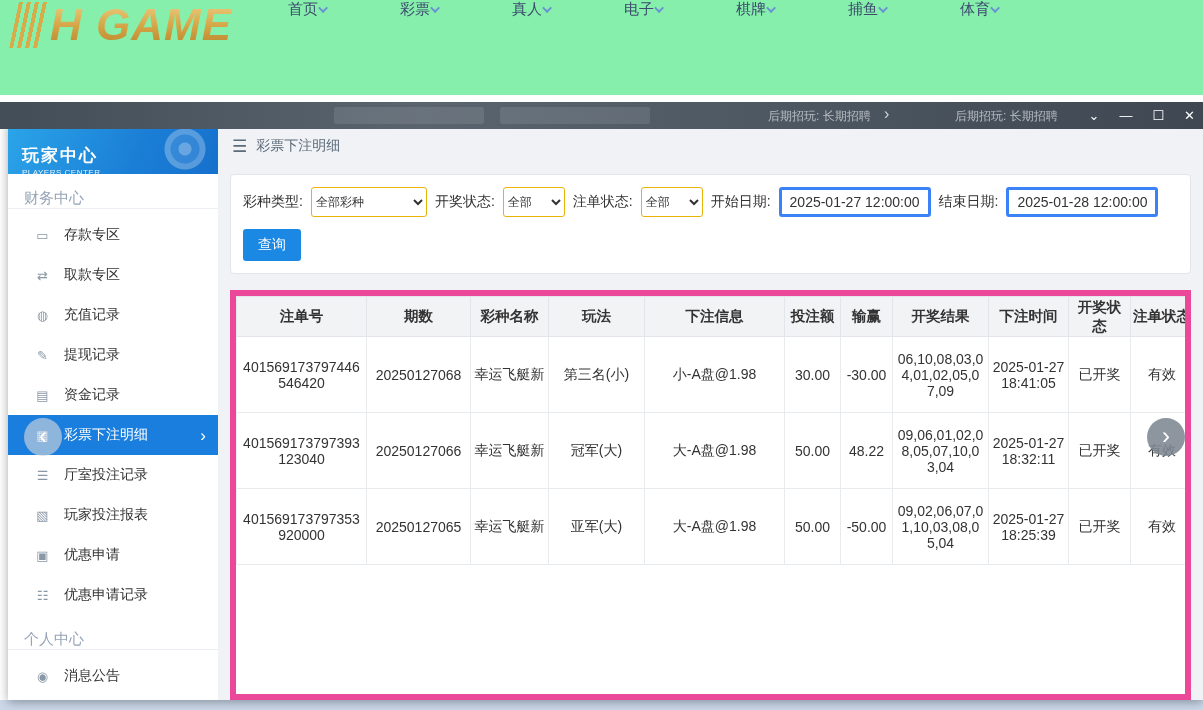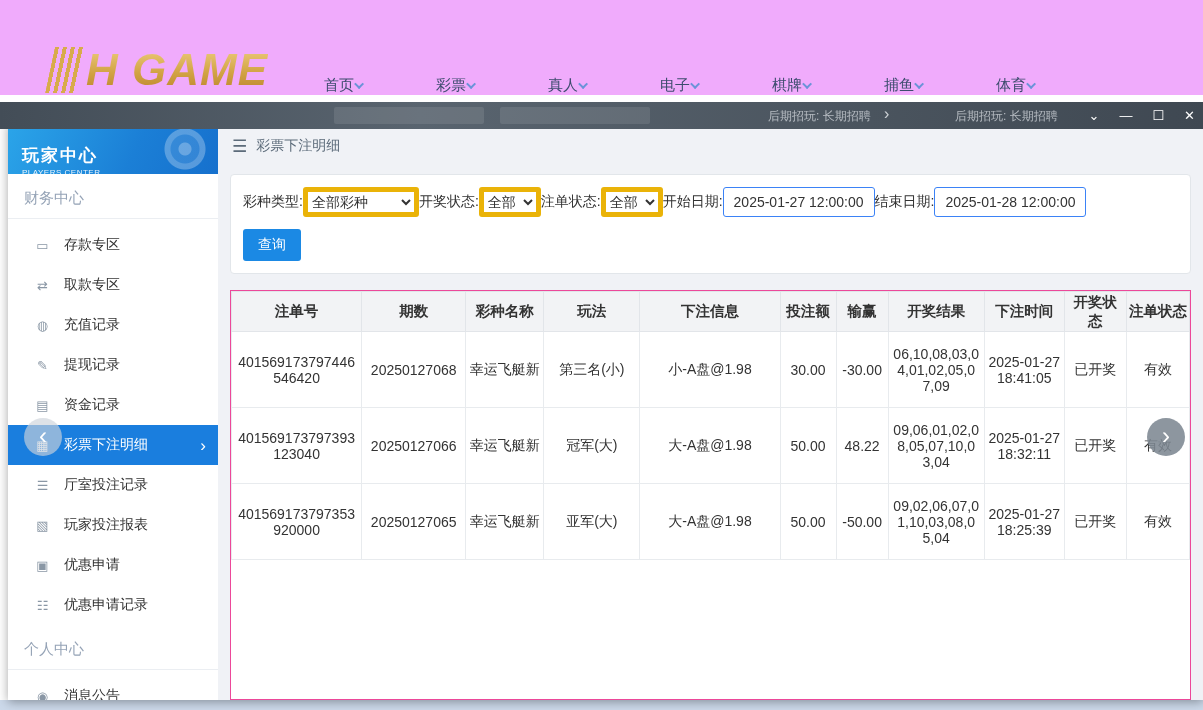--- a/index.html
+++ b/index.html
@@ -1,20 +1,20 @@
 <!DOCTYPE html>
 <html><head>
 <meta charset="utf-8">
 <style>
   * { margin:0; padding:0; box-sizing:border-box; }
   html,body { width:1203px; height:710px; overflow:hidden; }
   body { font-family:"Liberation Sans","DejaVu Sans",sans-serif; background:#fff; position:relative; }
 
   
-  .site-header { position:absolute; top:0; left:0; width:1203px; height:95px; background:#f0abfc; display:flex; align-items:flex-end; z-index:3;padding-left:36px; }
+  .site-header { position:absolute; top:0; left:0; width:1203px; height:95px; background:#86efac; display:flex; align-items:flex-start; z-index:3; }
   .logo { display:flex; align-items:center; margin-left:14px; cursor:pointer; }
   .logo-bars { width:30px; height:46px; margin-right:6px; transform:skewX(-12deg);
     background:repeating-linear-gradient(90deg,#d8ab4a 0 4px,transparent 4px 8px); }
   .logo-text { font-size:44px; font-weight:bold; font-style:italic; letter-spacing:1px;
     background:linear-gradient(180deg,#efd083 0%,#d2a344 55%,#b9822a 100%);
     -webkit-background-clip:text; background-clip:text; color:transparent; }
   .main-nav { display:flex; margin-left:56px; gap:72px; align-items:center; }
   .nav-item { display:flex; align-items:center; gap:3px; font-size:15px; color:#3d4c6e; cursor:pointer; white-space:nowrap; }
   .chev { width:7px; height:7px; border-left:2px solid #6b93d8; border-bottom:2px solid #6b93d8; transform:rotate(-45deg) translateY(-2px); display:inline-block; }
 
@@ -32,42 +32,42 @@
     box-shadow:0 2px 10px rgba(0,0,0,.35); display:flex; z-index:2; overflow:hidden; }
 
   
   .sidebar { width:210px; background:#fff; height:100%; overflow:hidden; flex:0 0 210px; }
   .side-head { height:52px; background:linear-gradient(115deg,#2ba5e9 0%,#1b7fd6 60%,#1670cd 100%);
     color:#fff; padding:22px 14px; position:relative; overflow:hidden; }
   .side-head::after { content:""; position:absolute; right:10px; top:4px; width:46px; height:46px; border-radius:50%;
     background:radial-gradient(circle at 50% 50%, rgba(255,255,255,.35) 0 6px, rgba(255,255,255,.12) 7px 14px, rgba(255,255,255,.28) 15px 20px, transparent 21px); }
   .side-title { font-size:17px; font-weight:bold; letter-spacing:2px; }
   .side-sub { font-size:8px; opacity:.9; letter-spacing:.5px; margin-top:1px; }
-  .side-heading { font-size:15px; color:#95a3b6; padding:15px 16px 10px; border-bottom:1px solid #ebeef2; margin-bottom:6px; }
+  .side-heading { font-size:15px; color:#95a3b6; padding:15px 16px 0; border-bottom:1px solid #ebeef2; margin-bottom:6px; }
   .side-item { height:40px; display:flex; align-items:center; padding:0 12px 0 26px; font-size:14px; color:#333; cursor:pointer; }
   .side-icon { width:17px; margin-right:13px; color:#8a97a5; font-size:13px; text-align:center; flex:0 0 17px; }
   .side-item.active { background:#1a7ede; color:#fff; }
   .side-item.active .side-icon { color:#fff; }
   .side-arrow { margin-left:auto; font-size:17px; line-height:1; }
 
   
   .main { flex:1; display:flex; flex-direction:column; overflow:hidden; background:#f0f2f6; }
   .main-topbar { height:48px; flex:0 0 48px; display:flex; align-items:center; padding:0 14px; color:#5c6b7a; }
   .hamburger { font-size:17px; margin-right:9px; color:#5c6b7a; cursor:pointer; }
   .page-title { font-size:14px; color:#5c6b7a; }
 
   .filter-panel { margin:4px 12px 0; background:#fff; border:1px solid #e2e6ea; border-radius:4px; padding:12px 10px 12px 12px; }
-  .filter-row { display:flex; align-items:center; flex-wrap:nowrap; }
+  .filter-row { display:flex; align-items:center; flex-wrap:nowrap; gap:8px; }
   .f-label { font-size:14px; color:#333; white-space:nowrap; }
-  .f-select { height:30px; border:5px solid #eab308; border-radius:3px; background:#fff; font-size:14px; color:#333; font-family:inherit; }
+  .f-select { height:30px; border:1px solid #eab308; border-radius:3px; background:#fff; font-size:12px; color:#333; font-family:inherit; }
   .sel-lottery { width:116px; } .sel-small { width:62px; }
-  .date-input { height:30px; width:152px; border:1px solid #3b82f6; border-radius:3px; font-size:14px; color:#333; text-align:center; font-family:inherit; }
+  .date-input { height:30px; width:152px; border:3px solid #3b82f6; border-radius:3px; font-size:14px; color:#333; text-align:center; font-family:inherit; }
   .btn-query { margin-top:12px; background:#1b89e4; color:#fff; border:none; border-radius:3px; font-size:14px; padding:7px 15px; cursor:pointer; font-family:inherit; }
 
-  .table-wrap { margin:16px 12px 0; flex:1; overflow:hidden; border:1px solid #ec4899; background:#fff; }
+  .table-wrap { margin:16px 12px 0; flex:1; overflow:hidden; border:6px solid #ec4899; background:#fff; }
   table { width:100%; border-collapse:collapse; table-layout:fixed; }
   th { height:40px; background:#f2f3f5; font-size:14.5px; color:#333; border:1px solid #e2e5e9; font-weight:bold; padding:0 2px; }
   td { height:76px; font-size:14px; color:#333; border:1px solid #e8ebee; text-align:center; word-break:break-all; padding:2px 3px; background:#fff; }
 
   
   .scroll-circle { position:absolute; width:38px; height:38px; border-radius:50%; display:flex; align-items:center; justify-content:center;
     color:#fff; font-size:24px; z-index:6; cursor:pointer; line-height:1; padding-bottom:3px; }
   .scroll-right { right:18px; top:418px; background:rgba(125,135,146,.88); }
   .scroll-left { left:24px; top:418px; background:rgba(205,211,218,.65); }
 

